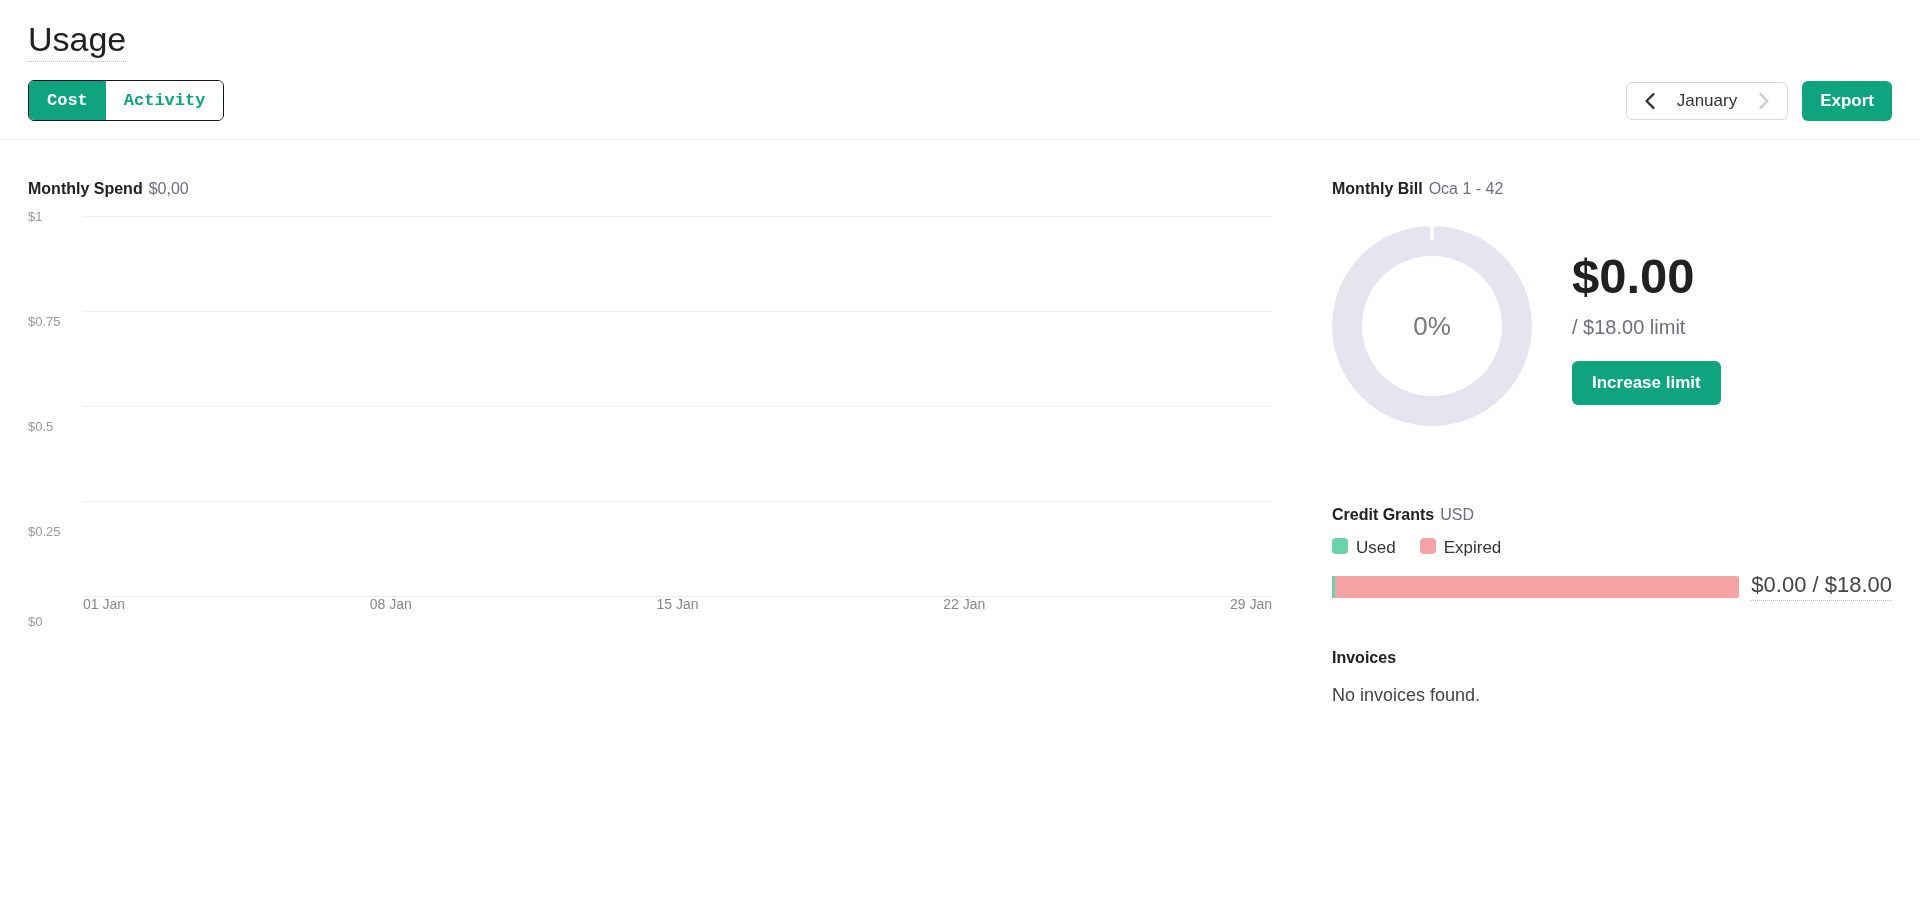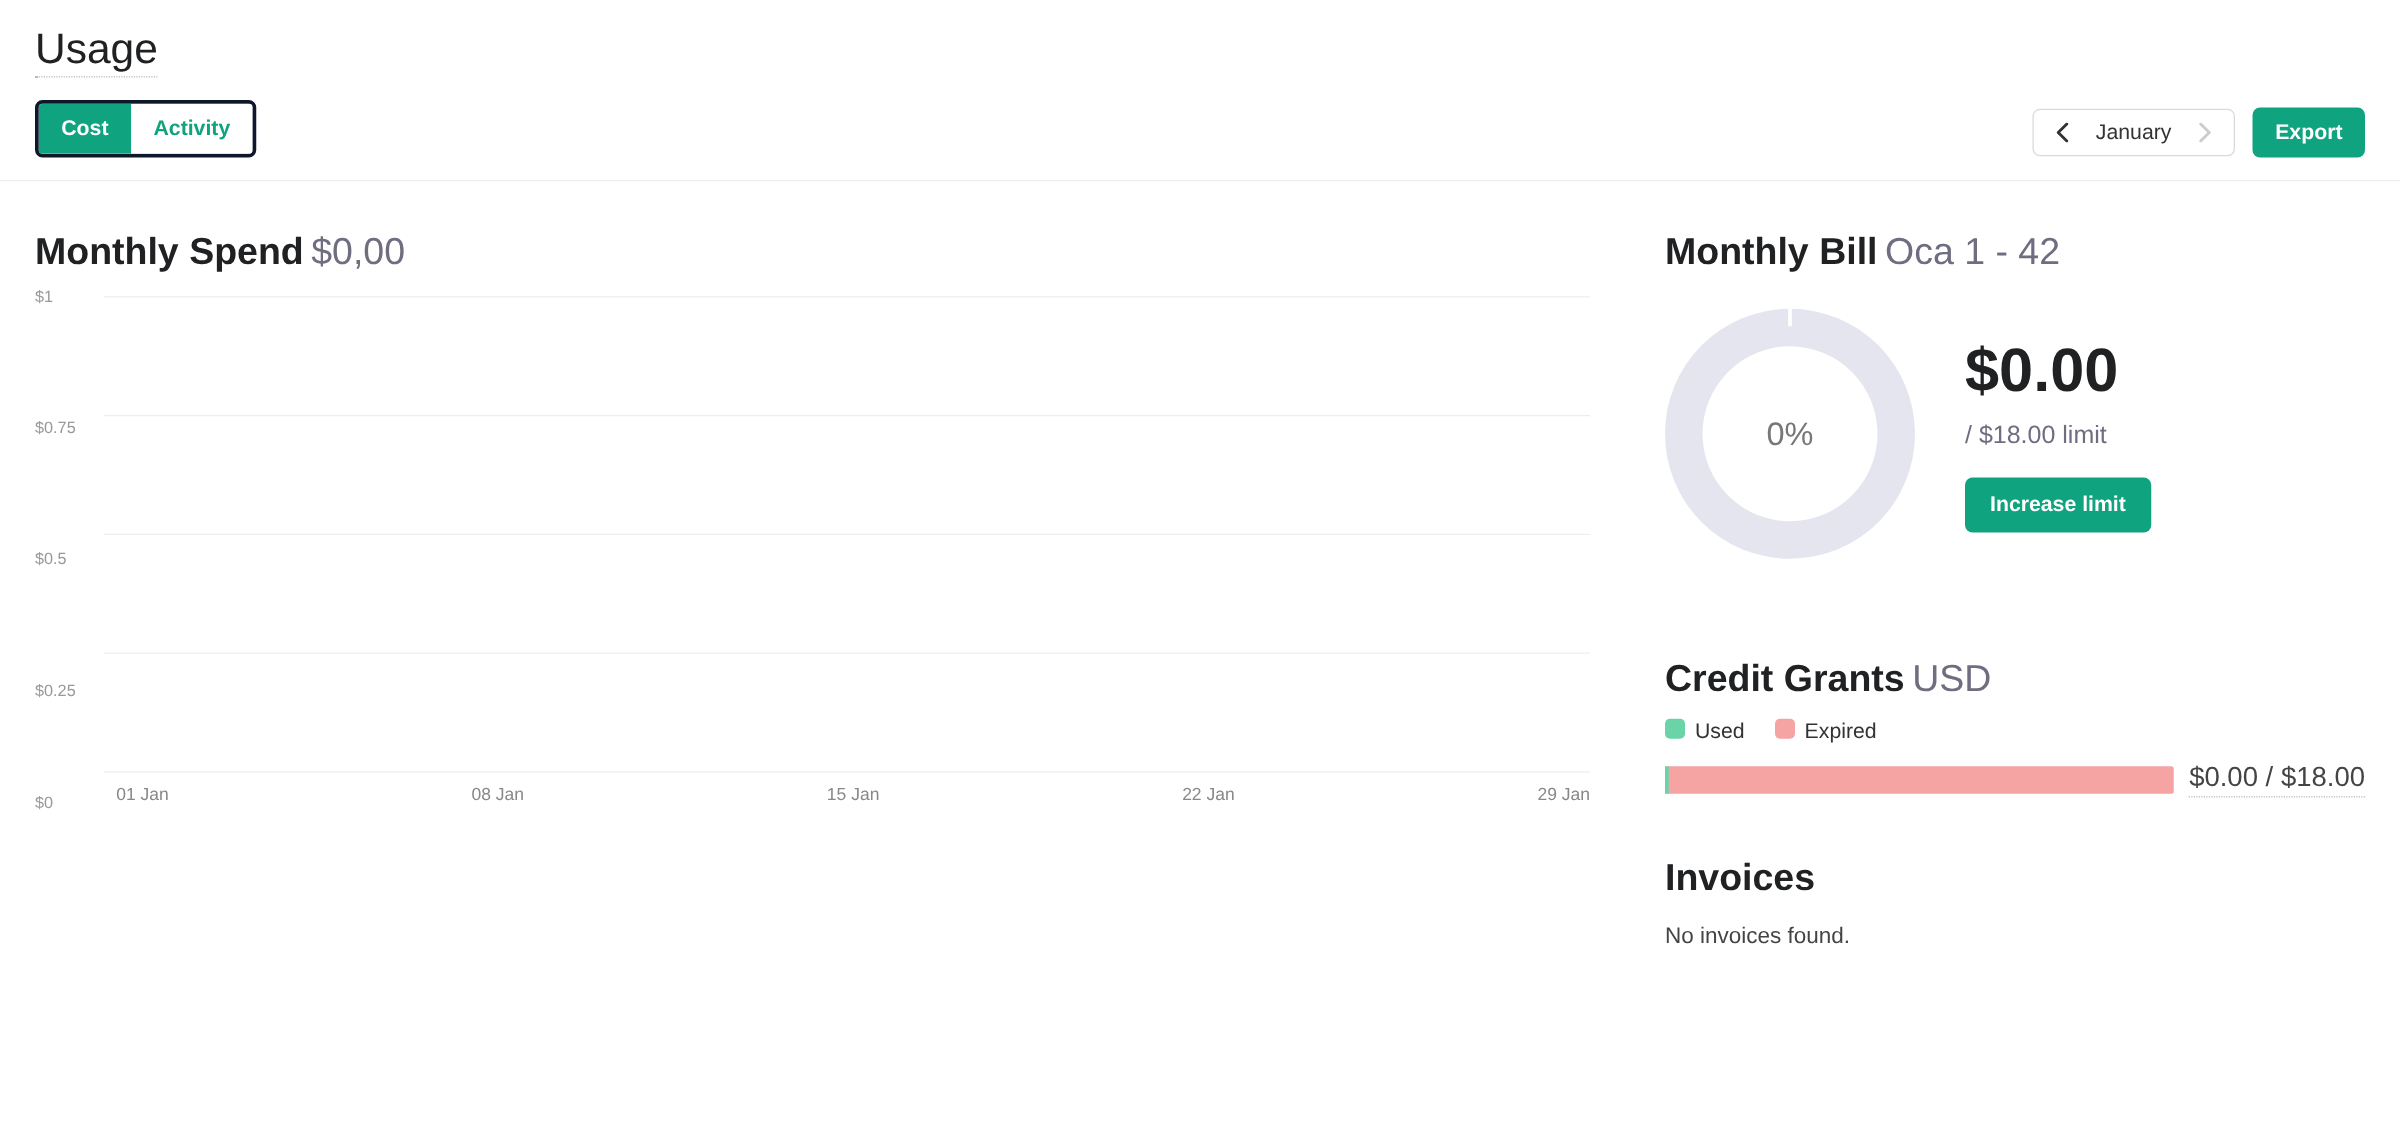--- a/index.html
+++ b/index.html
@@ -21,23 +21,24 @@
     font-size: 34px;
     font-weight: 400;
     color: #202123;
     margin-bottom: 18px;
     border-bottom: 1px dotted #bbb;
     display: inline-block;
     padding-bottom: 2px;
   }
   .tab-group {
     display: inline-flex;
-    border: 3px solid #0f172a;
+    border: 1px solid #0f172a;
     border-radius: 6px;
     overflow: hidden;
+    font-family: Liberation Mono, monospace;
   }
   .tab {
     padding: 10px 18px;
     font-size: 17px;
     font-weight: 600;
     cursor: pointer;
     background: #fff;
     color: #10a37f;
   }
   .tab.active { background: #10a37f; color: #fff; }
@@ -77,21 +78,21 @@
     margin: 0 -28px;
   }
   .body-row {
     display: flex;
     gap: 60px;
     padding-top: 40px;
   }
   .chart-col { flex: 1; }
   .side-col { width: 560px; }
   .section-title {
-    font-size: 30px;
+    font-size: 16px;
     font-weight: 700;
     color: #202123;
   }
   .section-title .muted {
     font-weight: 400;
     color: #6e6e80;
     margin-left: 6px;
   }
   .chart-wrap { margin-top: 18px; position: relative; height: 420px; }
   .chart-grid {
@@ -105,24 +106,23 @@
   }
   .y-tick {
     position: absolute;
     left: 0;
     font-size: 13px;
     color: #999;
     transform: translateY(-50%);
   }
   .x-axis {
     position: absolute;
-    left: 65px; right: 0; bottom: 0; height: 40px;
+    left: 55px; right: 0; bottom: 0; height: 40px;
     display: flex;
     justify-content: space-between;
-    padding-top: 10px;
   }
   .x-tick { font-size: 14px; color: #888; }
   .bill-block { display: flex; align-items: center; gap: 40px; margin-top: 28px; }
   .donut {
     width: 200px; height: 200px;
     border-radius: 50%;
     background: #e5e5ef;
     display: flex; align-items: center; justify-content: center;
     position: relative;
   }

